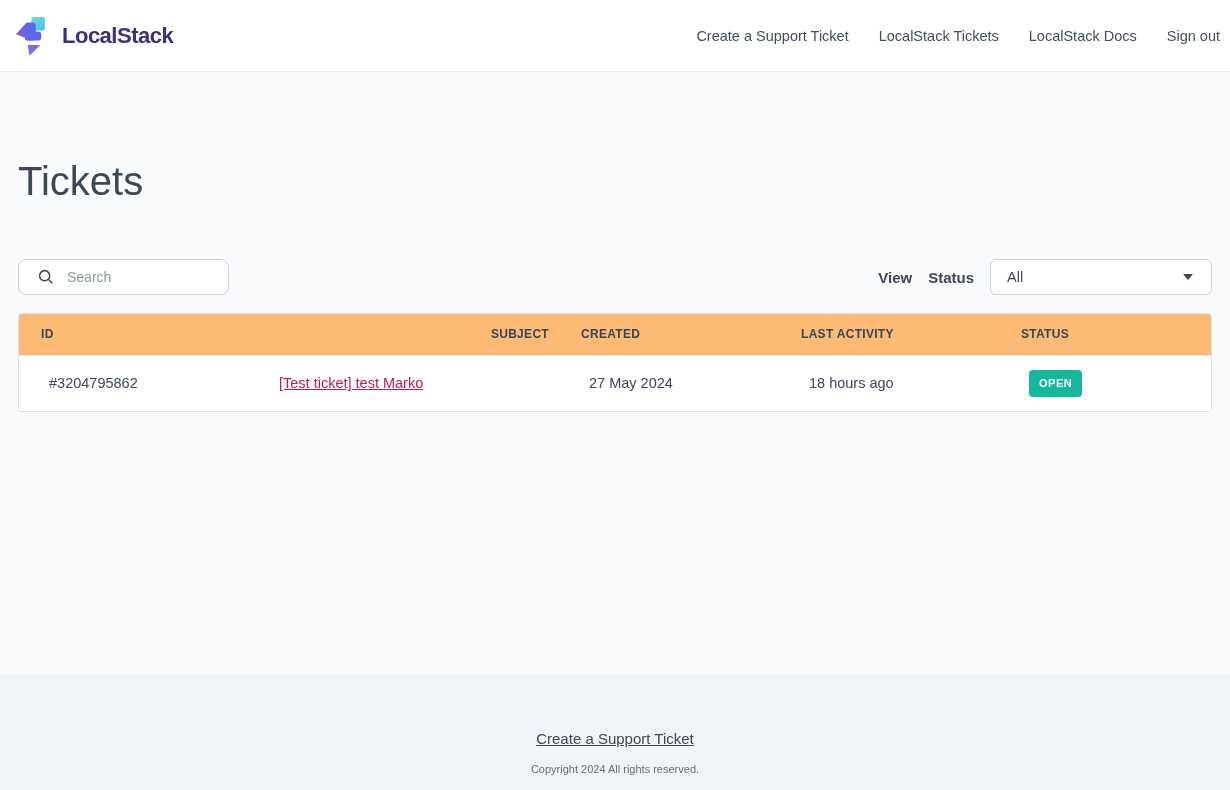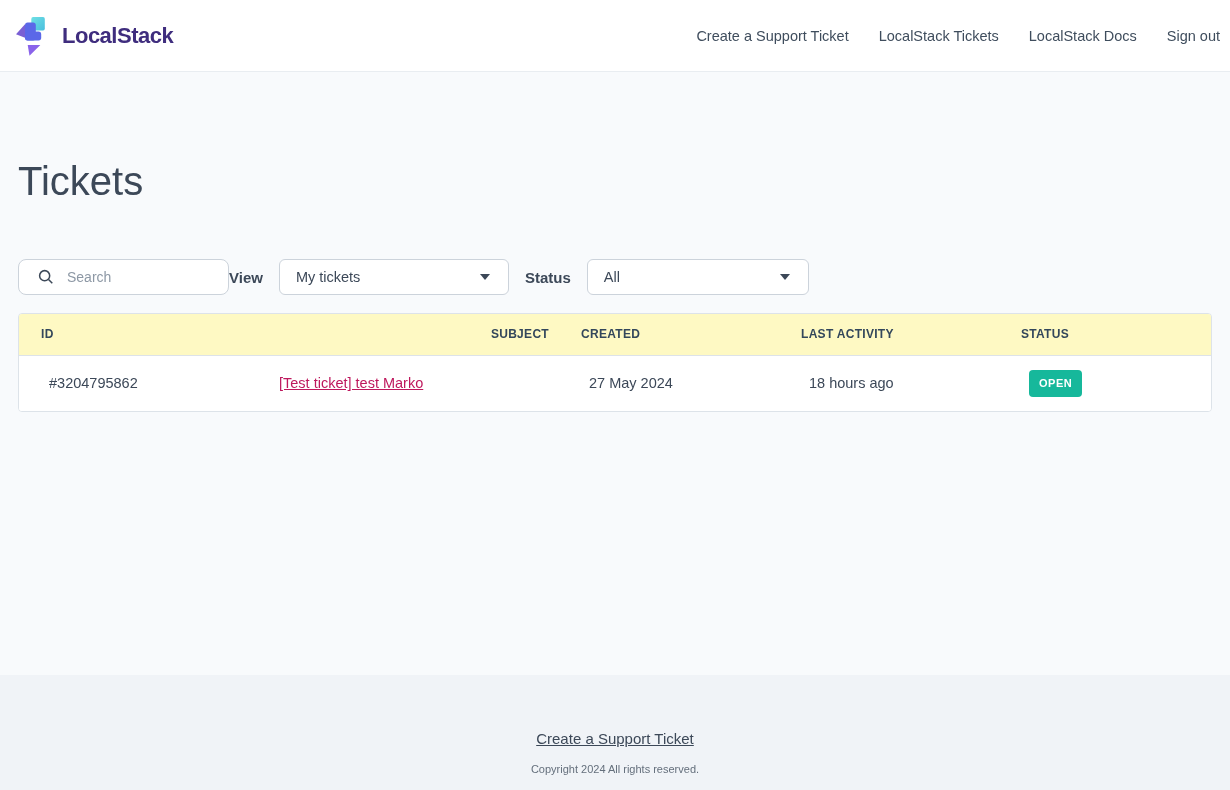--- a/index.html
+++ b/index.html
@@ -51,21 +51,21 @@
     font-size: 40px;
     font-weight: 400;
     color: #3c4858;
     line-height: 1.18;
   }
 
   .controls-row {
     margin-top: 54px;
     display: flex;
     align-items: center;
-    justify-content: flex-start;
+    justify-content: space-between;
   }
   .search-box {
     width: 211px;
     height: 36px;
     background: #ffffff;
     border: 1px solid #ccd3db;
     border-radius: 8px;
     display: flex;
     align-items: center;
     padding: 0 12px 0 18px;
@@ -109,21 +109,21 @@
 
   
   .table-wrap {
     margin-top: 18px;
     border: 1px solid #dde3e9;
     border-radius: 4px;
     overflow: hidden;
     background: #ffffff;
   }
   table { width: 100%; border-collapse: collapse; }
-  thead tr { background: #fef9c3; }
+  thead tr { background: #fdba74; }
   th {
     height: 41px;
     text-align: left;
     font-size: 12px;
     font-weight: bold;
     letter-spacing: 0.3px;
     color: #33475b;
     padding: 0 10px 0 22px;
     border-bottom: 1px solid #dde3e9;
     text-transform: uppercase;
@@ -213,24 +213,20 @@
         <svg width="18" height="18" viewBox="0 0 20 20" fill="none">
           <circle cx="8.5" cy="8.5" r="5.6" stroke="#3c4858" stroke-width="1.7"></circle>
           <line x1="12.8" y1="12.8" x2="17" y2="17" stroke="#3c4858" stroke-width="1.7"></line>
         </svg>
       </span>
       <input type="text" placeholder="Search" style="">
     </div>
 
     <div class="filters">
       <span class="filter-label">View</span>
-      <div class="select select-view" role="button">
-        <span class="select-value">My tickets</span>
-        <span class="caret-down"></span>
-      </div>
       <span class="filter-label">Status</span>
       <div class="select select-status" role="button">
         <span class="select-value">All</span>
         <span class="caret-down"></span>
       </div>
     </div>
   </div>
 
   <div class="table-wrap">
     <table>

